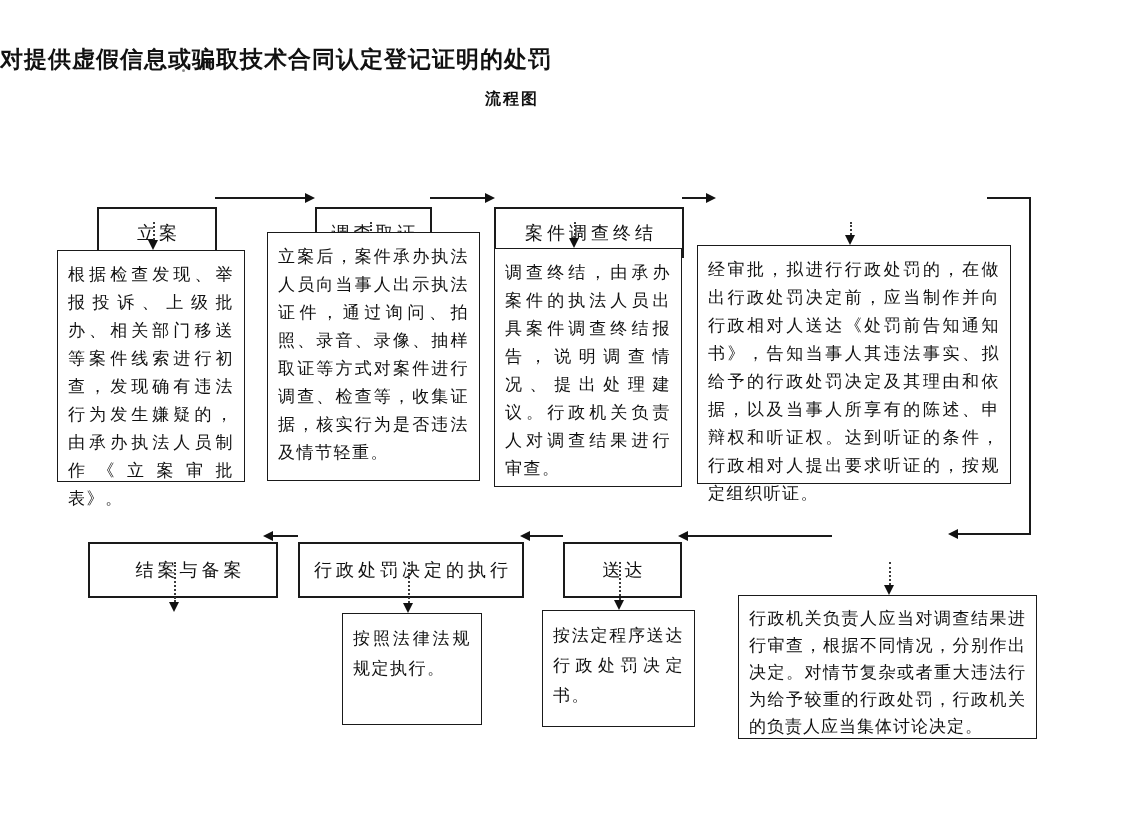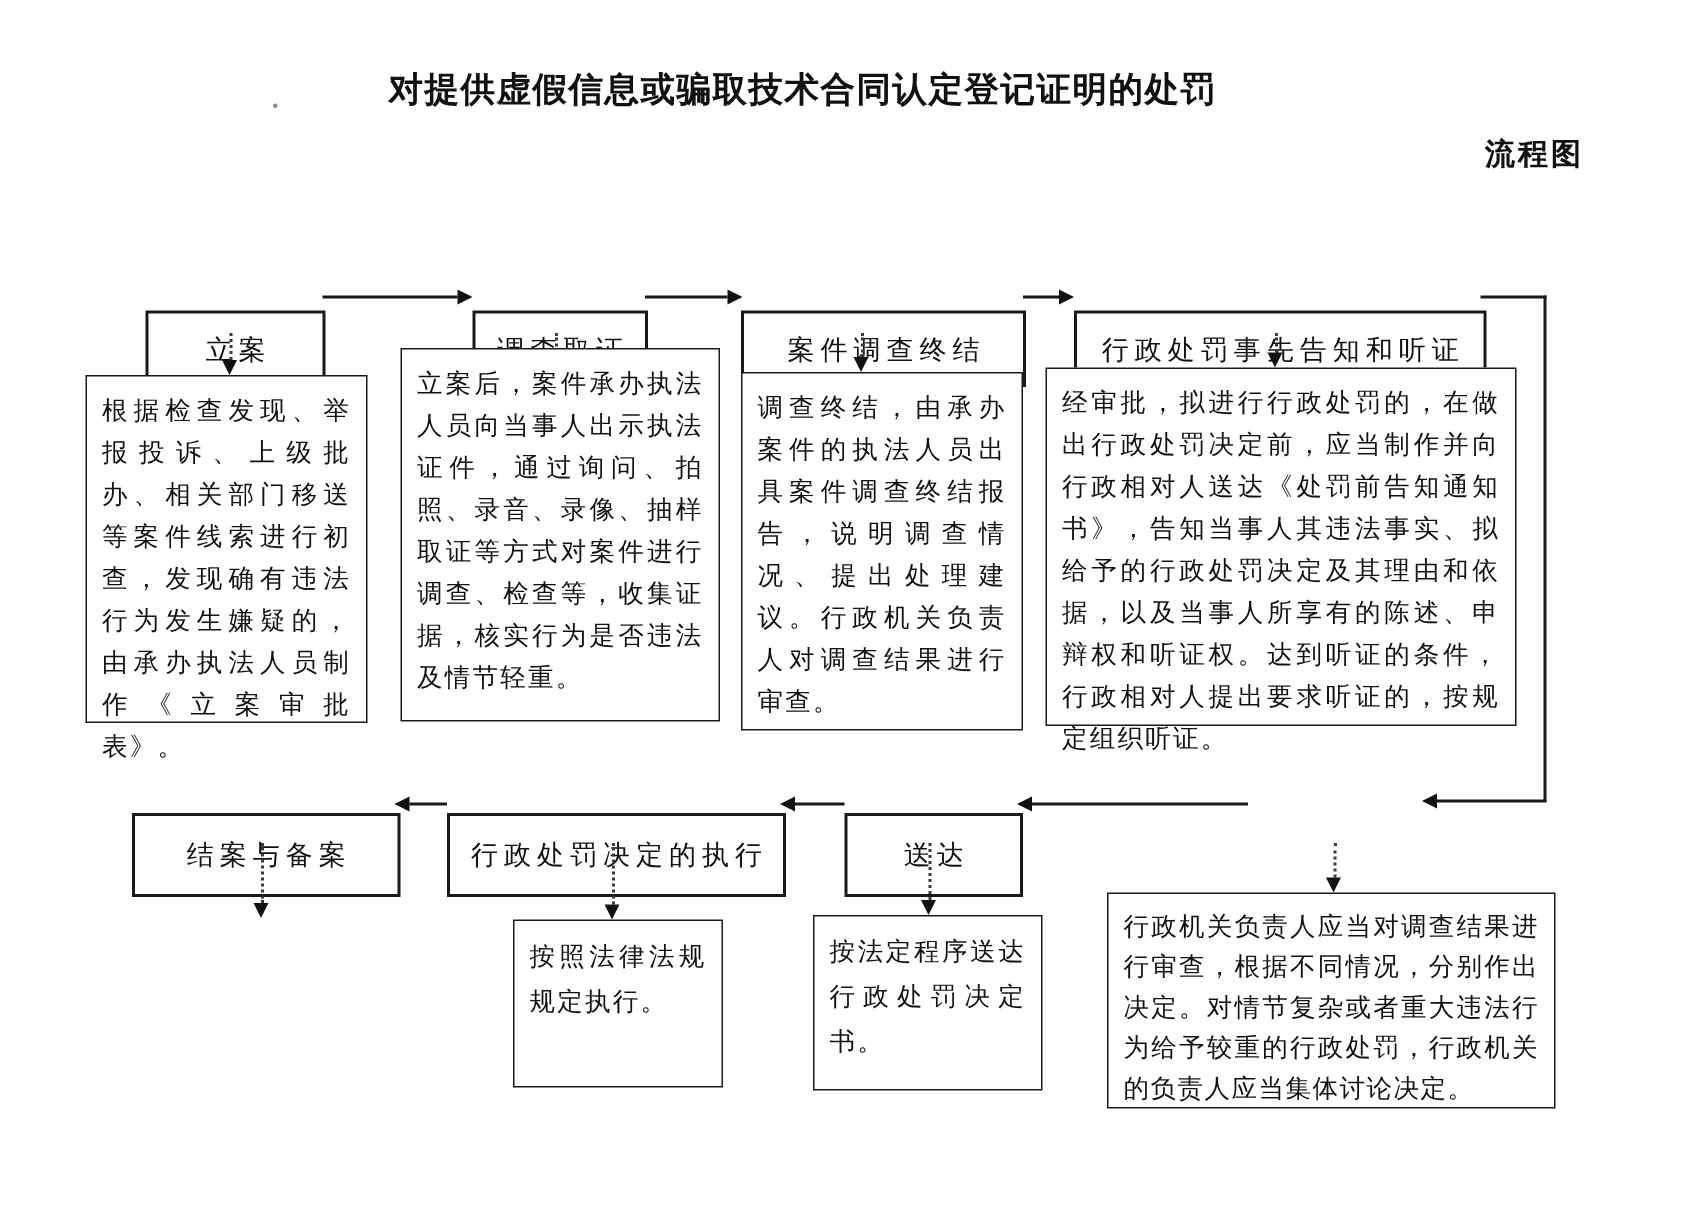--- a/index.html
+++ b/index.html
@@ -1,26 +1,26 @@
 <!DOCTYPE html>
 <html><head>
 <meta charset="utf-8">
 <style>
   html,body{margin:0;padding:0;background:#ffffff;}
   .page{
     position:relative;width:1122px;height:819px;background:#ffffff;overflow:hidden;
     font-family:"DejaVu Sans","Liberation Sans",sans-serif;color:#111;
   }
   .title{
-    position:absolute;left:0;top:44px;width:1024px;text-align:center;
-    font-size:23px;font-weight:bold;letter-spacing:1px;padding-left:23px;
+    position:absolute;left:0;top:44px;width:1024px;text-align:left;
+    font-size:23px;font-weight:bold;letter-spacing:1px;
   }
   .subtitle{
-    position:absolute;left:0;top:89px;width:1024px;text-align:right;
-    font-size:20px;font-weight:bold;letter-spacing:2px;margin-left:32px;
+    position:absolute;left:0;top:89px;width:1024px;text-align:center;
+    font-size:16px;font-weight:bold;letter-spacing:2px;
   }
   .stray{position:absolute;left:182px;top:69px;width:3px;height:3px;background:#8a8a8a;border-radius:50%;}
   .node{
     position:absolute;border:2px solid #1a1a1a;background:#fff;
     display:flex;align-items:center;justify-content:center;
     font-size:18px;letter-spacing:4px;text-indent:4px;white-space:nowrap;margin-top:32px;
   }
   .desc{position:absolute;border:1.5px solid #1a1a1a;background:#fff;}
   .desc p{
     margin:0;padding:9px 10px;font-size:17px;line-height:28px;
@@ -33,21 +33,21 @@
   .vline{position:absolute;width:2px;background:#1a1a1a;}
   .vdot{position:absolute;width:0;border-left:2px dotted #3a3a3a;}
   .arr-right{position:absolute;width:0;height:0;border-top:5px solid transparent;border-bottom:5px solid transparent;border-left:10px solid #111;}
   .arr-left{position:absolute;width:0;height:0;border-top:5px solid transparent;border-bottom:5px solid transparent;border-right:10px solid #111;}
   .arr-down{position:absolute;width:0;height:0;border-left:5px solid transparent;border-right:5px solid transparent;border-top:10px solid #111;}
   
   .n1{left:97px;top:175px;width:116px;height:47px;}
   .n2{left:315px;top:175px;width:113px;height:47px;}
   .n3{left:494px;top:175px;width:186px;height:47px;}
   .n4{left:716px;top:175px;width:271px;height:47px;}
-  .n5{left:88px;top:510px;width:175px;height:52px;}
+  .n5{left:88px;top:510px;width:175px;height:52px;padding-left:11px;}
   .n6{left:298px;top:510px;width:222px;height:52px;}
   .n7{left:563px;top:510px;width:115px;height:52px;}
   .n8{left:832px;top:510px;width:116px;height:52px;}
   
   .d1{left:57px;top:250px;width:186px;height:230px;}
   .d2{left:267px;top:232px;width:211px;height:247px;}
   .d3{left:494px;top:248px;width:186px;height:237px;}
   .d4{left:697px;top:245px;width:312px;height:237px;}
   .b1{left:65px;top:612px;width:237px;height:106px;}
   .b2{left:342px;top:613px;width:138px;height:110px;}
@@ -64,23 +64,20 @@
   <div class="stray"></div>
 
   <div class="node n1">
     <span>立案</span>
   </div>
   <div class="node n2">
     <span>调查取证</span>
   </div>
   <div class="node n3">
     <span>案件调查终结</span>
-  </div>
-  <div class="node n4">
-    <span>行政处罚事先告知和听证</span>
   </div>
 
   <div class="hline" style="left:215px;top:197px;width:90px;"></div>
   <div class="arr-right" style="left:305px;top:193px;"></div>
   <div class="hline" style="left:430px;top:197px;width:55px;"></div>
   <div class="arr-right" style="left:485px;top:193px;"></div>
   <div class="hline" style="left:682px;top:197px;width:24px;"></div>
   <div class="arr-right" style="left:706px;top:193px;"></div>
 
   <div class="hline" style="left:987px;top:197px;width:44px;"></div>

